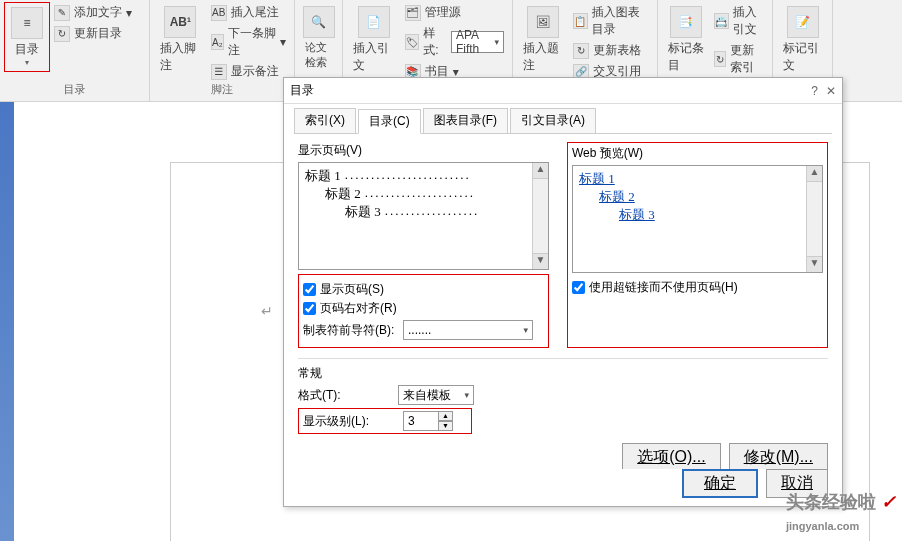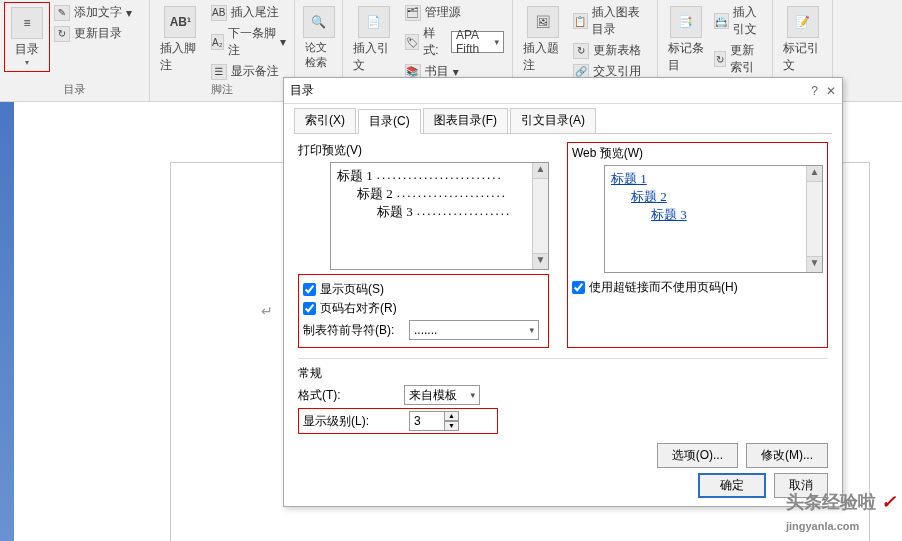--- a/index.html
+++ b/index.html
@@ -85,43 +85,43 @@
   }
   .tab.active { background: #fff; border-bottom: 1px solid #fff; position: relative; top: 1px; }
   .tab-underline { border-bottom: 1px solid #ccc; margin: 0 10px; }
   .dlg-body { flex: 1; padding: 8px 14px; overflow: hidden; }
   .row2 { display: flex; gap: 18px; }
   .col { flex: 1; display: flex; flex-direction: column; }
   .lbl { font-size: 12px; margin-bottom: 3px; }
   .preview-box {
     border: 1px solid #999; height: 108px; background: #fff;
     font-family: SimSun, serif; font-size: 13px;
-    padding: 4px 6px; position: relative; margin-left: 32px;
+    padding: 4px 6px; position: relative;
   }
   .preview-box .scroll { position: absolute; right: 0; top: 0; bottom: 0; width: 16px; background: #f0f0f0; border-left: 1px solid #ccc; }
   .preview-box .scroll .arr { height: 16px; text-align: center; font-size: 10px; color: #666; background:#e4e4e4; border-bottom:1px solid #ccc;}
   .preview-box .scroll .arr.dn { border-top:1px solid #ccc; border-bottom:none; position:absolute; bottom:0; left:0; right:0;}
   .toc-line { display: flex; justify-content: space-between; white-space: nowrap; }
   .toc-line .dots { flex: 1; overflow: hidden; letter-spacing: 2px; padding: 0 4px; }
   .web-link { color: #0645ad; text-decoration: underline; display: block; }
   .chk { display: flex; align-items: center; gap: 4px; margin: 2px 0; }
   .chk input { margin: 0; }
-  .field-row { display: flex; align-items: center; gap: 6px; margin: 3px 0; }
+  .field-row { display: flex; align-items: center; margin: 3px 0; }
   .field-row label { width: 100px; }
   .sel { border: 1px solid #999; height: 20px; padding: 0 4px; background: #fff; display: inline-flex; align-items: center; justify-content: space-between; }
   .sel .dd { font-size: 9px; color: #555; margin-left: 6px; }
   .sel.wide { width: 130px; }
   .sel.mid { width: 76px; }
   .spin { display: inline-flex; }
   .spin input { width: 36px; height: 20px; border: 1px solid #999; padding: 0 4px; font-size: 12px; }
   .spin .sb { width: 14px; display: flex; flex-direction: column; }
   .spin .sb span { flex:1; border:1px solid #999; border-left:none; font-size:7px; text-align:center; background:#f0f0f0;}
   .divider { border-top: 1px solid #ddd; margin: 10px 0 6px; }
   .btn {
-    border: 1px solid #999; background: #f0f0f0; padding: 3px 14px; font-size: 12px;
+    border: 1px solid #999; background: #f0f0f0; padding: 3px 14px; font-size: 16px; text-decoration: underline;
   }
   .btn.primary { border: 2px solid #2a6fbf; padding: 2px 20px; }
   .dlg-bottom {
     display: flex; justify-content: flex-end; gap: 8px;
     padding: 0 14px 8px;
   }
   .right-btns { display: flex; justify-content: flex-end; gap: 8px; padding: 6px 0 0; }
   .watermark {
     position: absolute; right: 6px; bottom: 6px;
     color: #888; font-size: 18px; font-weight: bold;
@@ -299,21 +299,21 @@
     <div class="tab active">目录(C)</div>
     <div class="tab">图表目录(F)</div>
     <div class="tab">引文目录(A)</div>
   </div>
   <div class="tab-underline"></div>
 
   <div class="dlg-body">
     <div class="row2">
 
       <div class="col">
-        <div class="lbl">打印预览(V)</div>
+        <div class="lbl">显示页码(V)</div>
         <div class="preview-box">
           <div class="toc-line">
             <span>标题 1</span>
             <span class="dots">........................</span>
             <span>1</span>
           </div>
           <div class="toc-line" style="padding-left:20px;">
             <span>标题 2</span>
             <span class="dots">.....................</span>
             <span>3</span>
@@ -369,21 +369,21 @@
     <div class="lbl">常规</div>
 
     <div class="field-row">
       <label>格式(T):</label>
       <span class="sel mid">
         <span>来自模板</span>
         <span class="dd">▾</span>
       </span>
     </div>
 
-    <div class="field-row red-box" style="padding:2px 4px; width:200px;">
+    <div class="field-row red-box" style="padding:2px 4px; width:174px;">
       <label>显示级别(L):</label>
       <span class="spin">
         <input type="text" value="3" style="">
         <span class="sb">
           <span>▲</span>
           <span>▼</span>
         </span>
       </span>
     </div>
 

